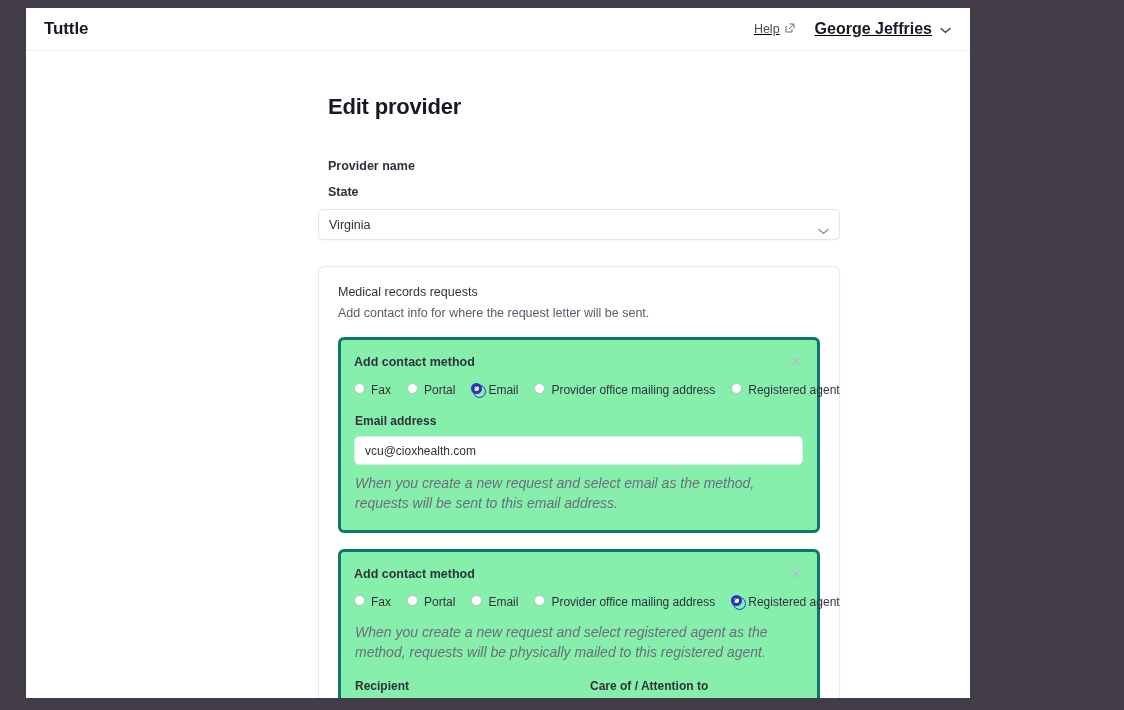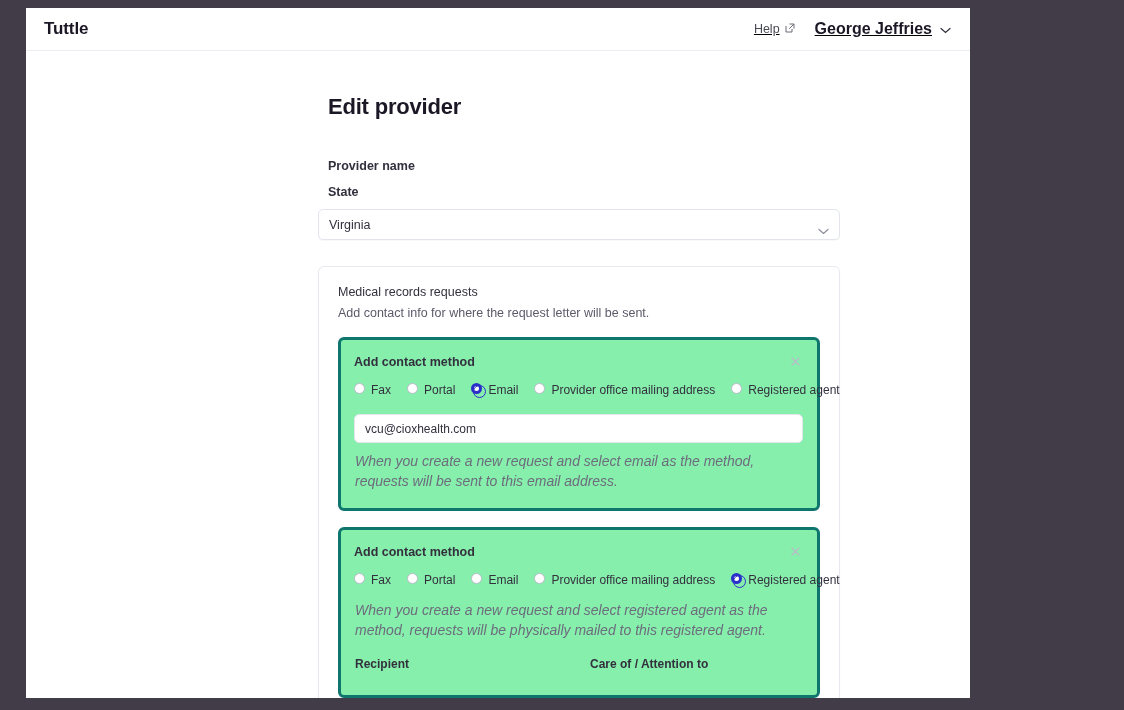--- a/index.html
+++ b/index.html
@@ -312,20 +312,21 @@
               <span class="radio"></span>
               <span class="radio-label">Provider office mailing address</span>
             </label>
             <label class="radio-opt">
               <span class="radio"></span>
               <span class="radio-label">Registered agent</span>
             </label>
           </div>
 
           <div class="sub-field">
+            <label class="sub-label">Email address</label>
             <input class="sub-input" type="text" value="vcu@cioxhealth.com" style="">
           </div>
           <div class="helper">When you create a new request and select email as the method, requests will be sent to this email address.</div>
         </div>
 
         <div class="method">
           <div class="method-head">
             <div class="method-title">Add contact method</div>
             <span class="close-btn">
               <svg width="13" height="13" viewBox="0 0 13 13">

